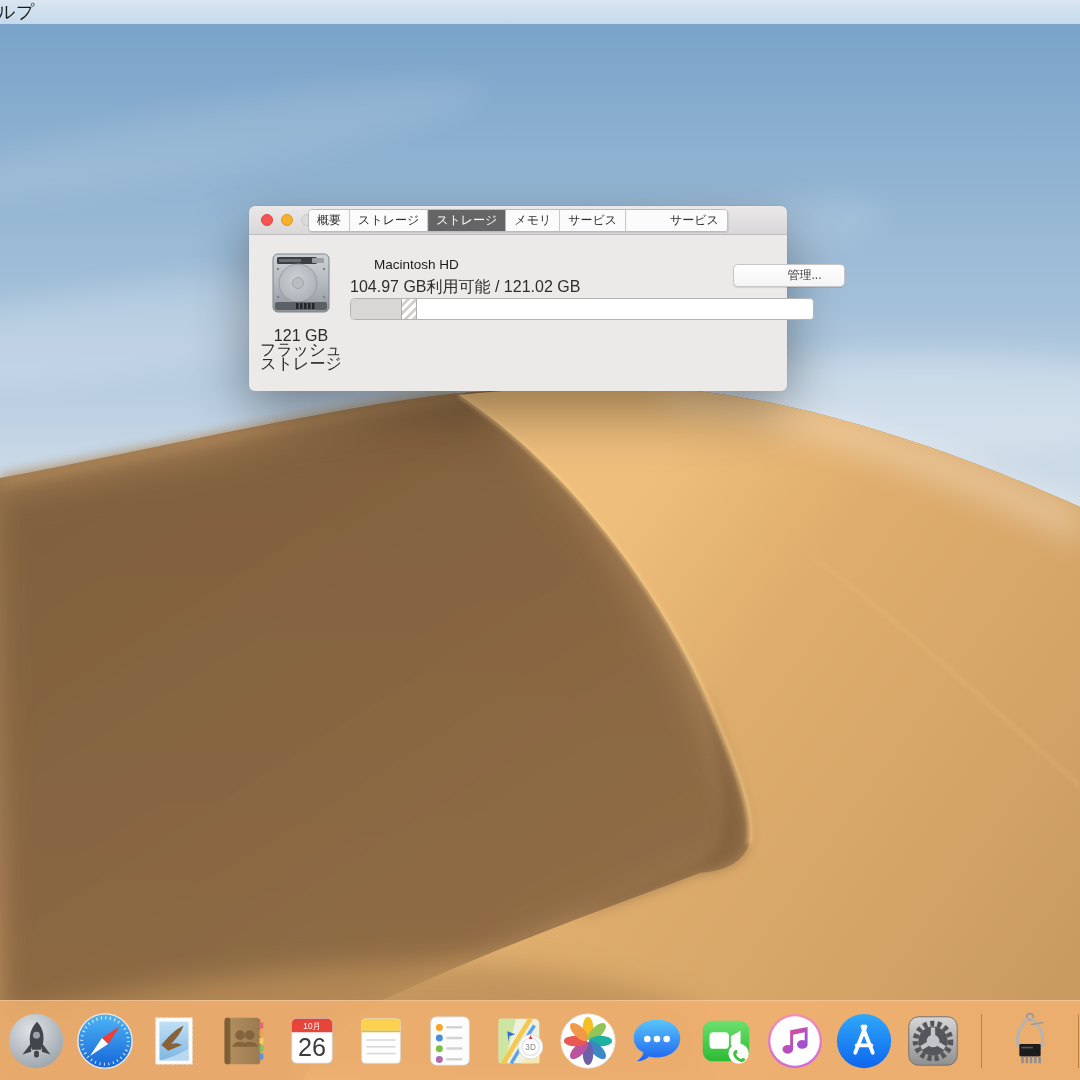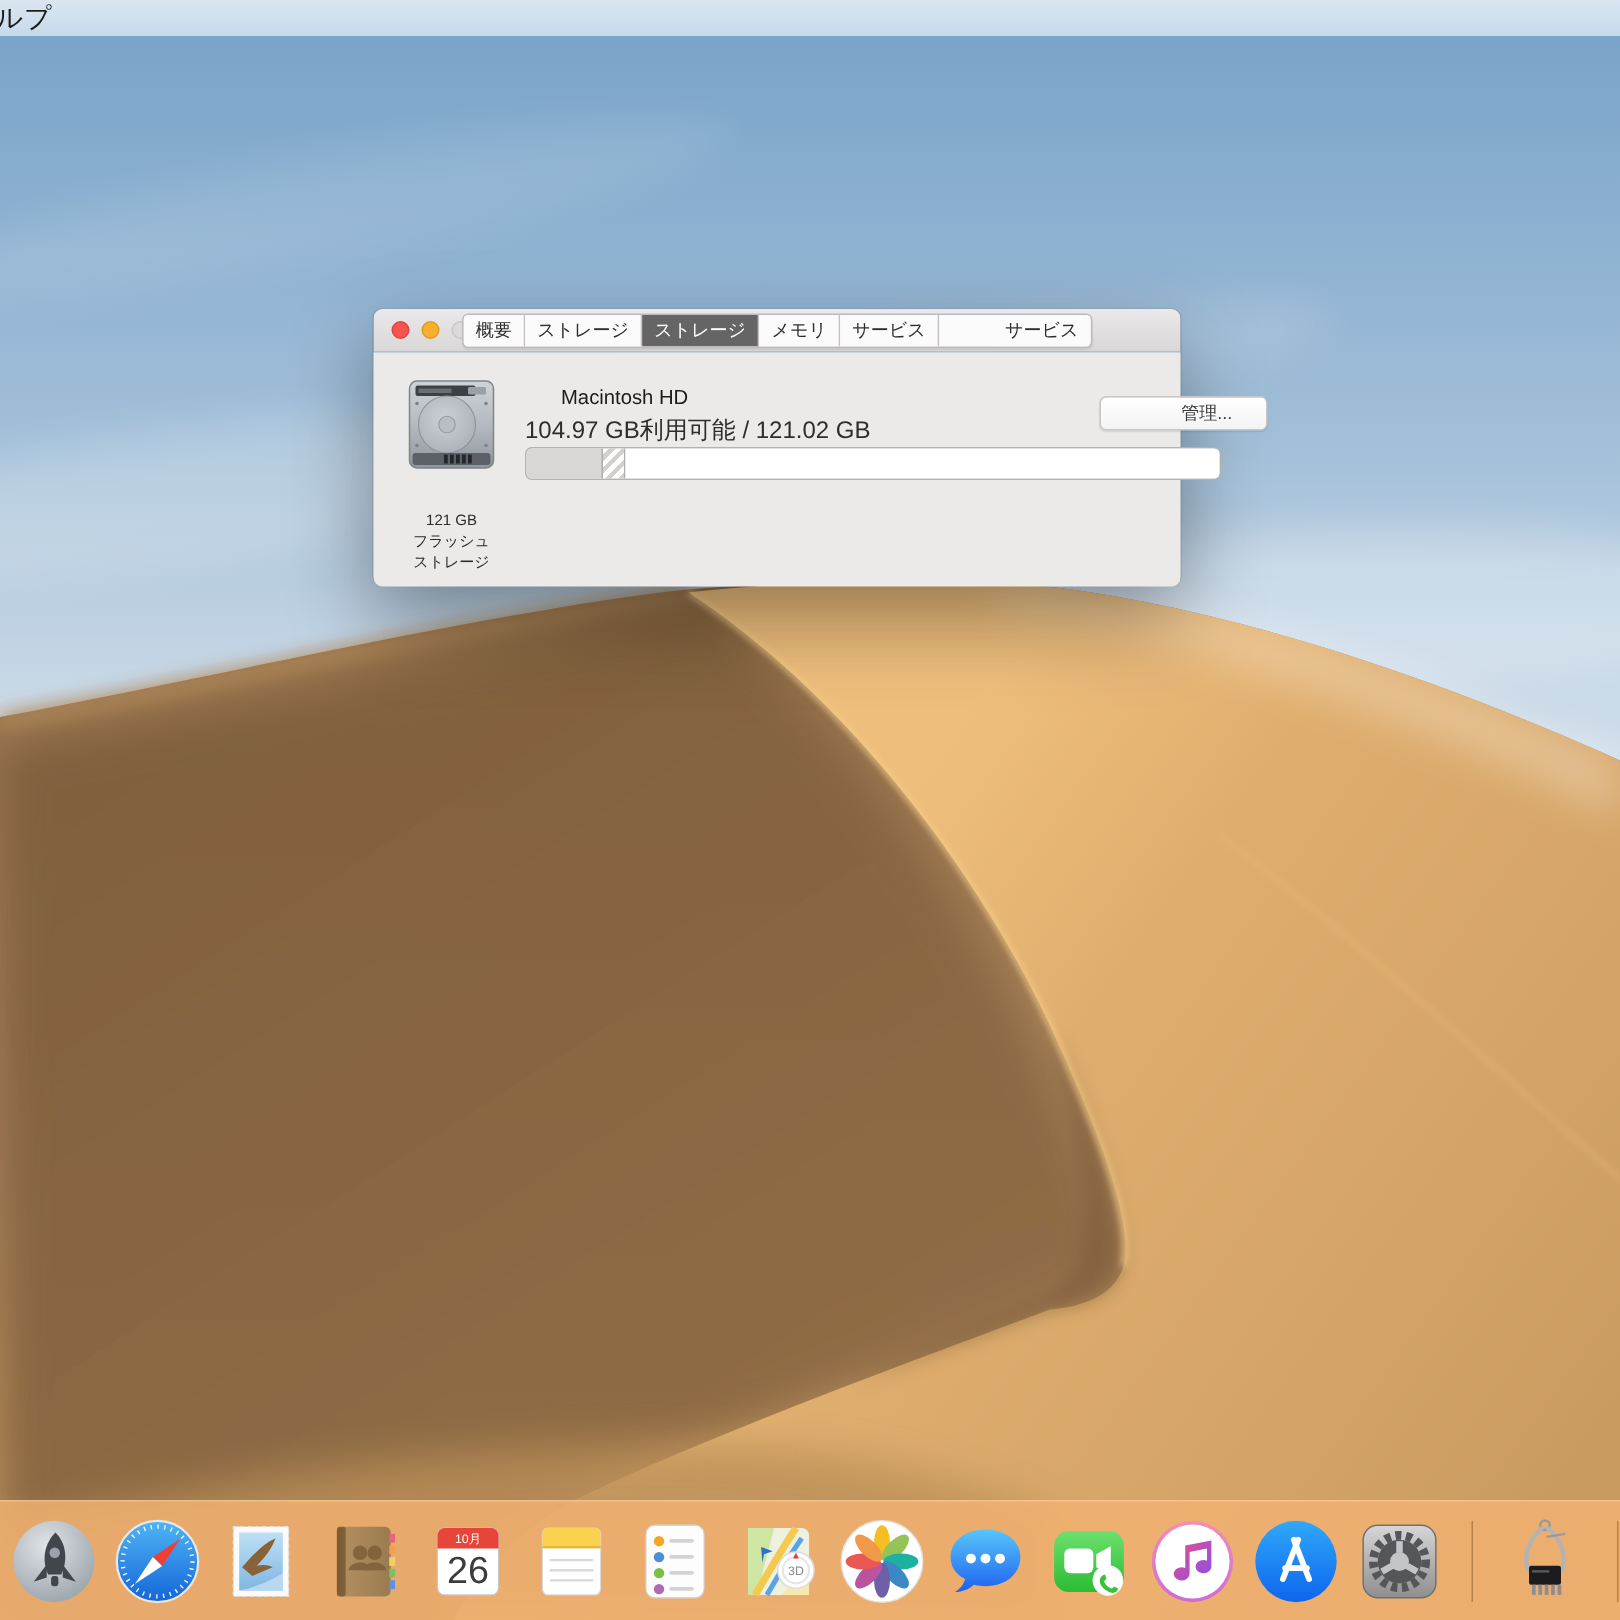--- a/index.html
+++ b/index.html
@@ -27,22 +27,22 @@
   .tabs{position:absolute;left:50%;top:3px;transform:translateX(-50%);
     display:flex;height:21px;border:1px solid #bcbaba;border-radius:4px;
     overflow:hidden;background:#fcfbfb;box-shadow:0 1px 1px rgba(0,0,0,.08);}
   .tab{padding:0 8px;font-size:12px;line-height:21px;color:#2d2d2d;
     border-right:1px solid #c4c2c2;white-space:nowrap;background:#fcfbfb;}
   .tab:last-child{border-right:none;margin-left:36px;}
   .tab.selected{background:#656565;color:#ffffff;}
   .content{height:156px;background:#eceae8;border-radius:0 0 6px 6px;position:relative;}
 
   .disk-icon{position:absolute;left:19px;top:16px;width:66px;height:66px;}
-  .disk-caption{position:absolute;left:2px;top:106px;width:100px;text-align:center;
-    font-size:10px;line-height:14px;color:#2a2a2a;}
+  .disk-caption{position:absolute;left:2px;top:94px;width:100px;text-align:center;
+    font-size:16px;line-height:14px;color:#2a2a2a;}
   .vol-name{position:absolute;left:101px;top:22px;font-size:13.5px;color:#1b1b1b;margin-left:24px;}
   .vol-sub{position:absolute;left:101px;top:42px;font-size:16px;color:#2d2d2d;}
   .manage-btn{position:absolute;left:484px;top:29px;width:79px;height:21px;
     background:linear-gradient(#ffffff,#f5f4f4);border:1px solid #c7c5c5;
     border-radius:4.5px;font-size:12px;color:#3a3a3a;text-align:center;
     line-height:20px;box-shadow:0 1px 1px rgba(0,0,0,.10);padding-left:31px;}
   .bar{position:absolute;left:101px;top:63px;width:462px;height:20px;
     background:#fff;border:1px solid #b4b2b0;border-radius:4.5px;
     overflow:hidden;display:flex;}
   .seg-used{width:50px;background:#d9d7d5;border-right:1px solid #b0aeac;}

